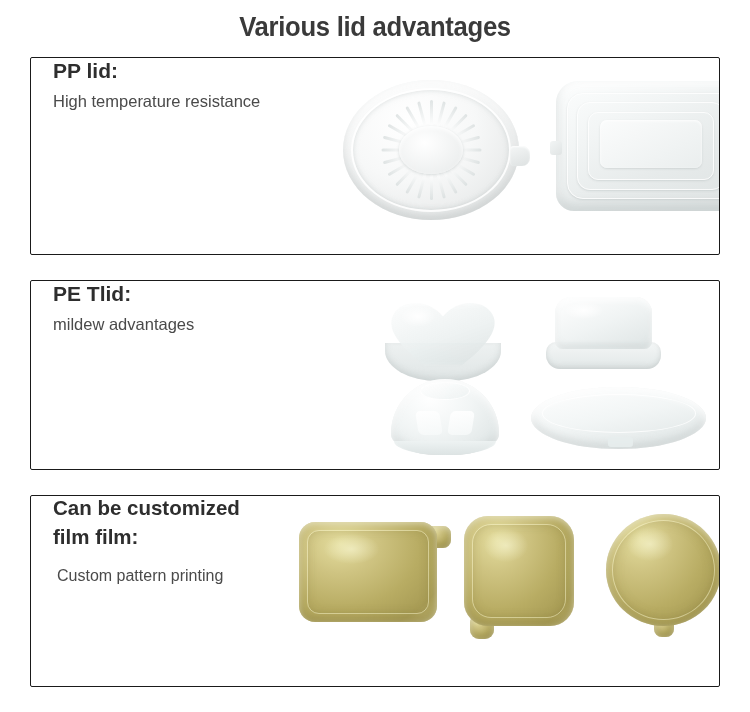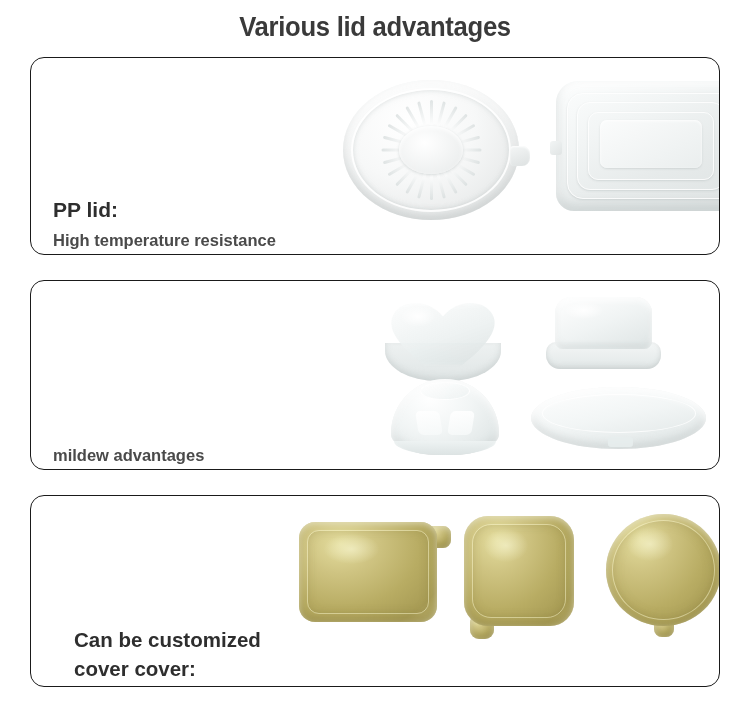--- a/index.html
+++ b/index.html
@@ -29,29 +29,29 @@
   .cards {
     position: absolute;
     left: 30px;
     top: 57px;
     width: 690px;
   }
 
   .card {
     position: relative;
     border: 1.3px solid #1a1a1a;
-    border-radius: 14px;
+    border-radius: 2px;
     background: #ffffff;
     display: flex;
-    align-items: flex-end;
+    align-items: flex-start;
     overflow: hidden;
   }
   .card-1 { height: 198px; margin-bottom: 25px; }
   .card-2 { height: 190px; margin-bottom: 25px; }
-  .card-3 { height: 192px; padding-left: 21px; }
+  .card-3 { height: 192px; }
 
   .card-text {
     flex: 0 0 auto;
     padding-left: 22px;
     z-index: 3;
     position: relative;
   }
   .card-1 .card-text { width: 280px; }
   .card-2 .card-text { width: 300px; }
   .card-3 .card-text { width: 230px; }
@@ -62,21 +62,21 @@
     font-size: 21px;
     line-height: 25px;
     margin-bottom: 5px;
   }
   .card-3 .heading { font-size: 20.5px; line-height: 24px; }
 
   .subtext {
     color: #4a4a4a;
     font-size: 16.5px;
     line-height: 27px;
-    font-weight: bold;
+    font-weight: normal;
   }
   .card-3 .subtext { font-size: 16px; padding-left: 4px; padding-top: 8px; }
 
   .card-images {
     position: absolute;
     left: 250px;
     right: 0;
     top: 0;
     bottom: 0;
     z-index: 1;
@@ -386,20 +386,21 @@
         <div class="ridge r3"></div>
         <div class="panel"></div>
         <div class="corner-tab"></div>
       </div>
 
     </div>
   </section>
 
   <section class="card card-2">
     <div class="card-text">
+      <div class="heading">PE Tlid:</div>
       <div class="subtext">mildew advantages</div>
     </div>
 
     <div class="card-images">
 
       <div class="prod pe-heart">
         <div class="base"></div>
         <div class="dome"></div>
         <div class="gloss"></div>
       </div>
@@ -423,21 +424,22 @@
         <div class="inner"></div>
         <div class="notch"></div>
       </div>
 
     </div>
   </section>
 
   <section class="card card-3">
     <div class="card-text">
       <div class="heading">Can be customized</div>
-      <div class="heading">cover cover:</div>
+      <div class="heading">film film:</div>
+      <div class="subtext">Custom pattern printing</div>
     </div>
 
     <div class="card-images">
 
       <div class="prod foil-rect">
         <div class="tab gold-surface"></div>
         <div class="face gold-surface"></div>
         <div class="lip"></div>
         <div class="foil-gloss"></div>
       </div>

